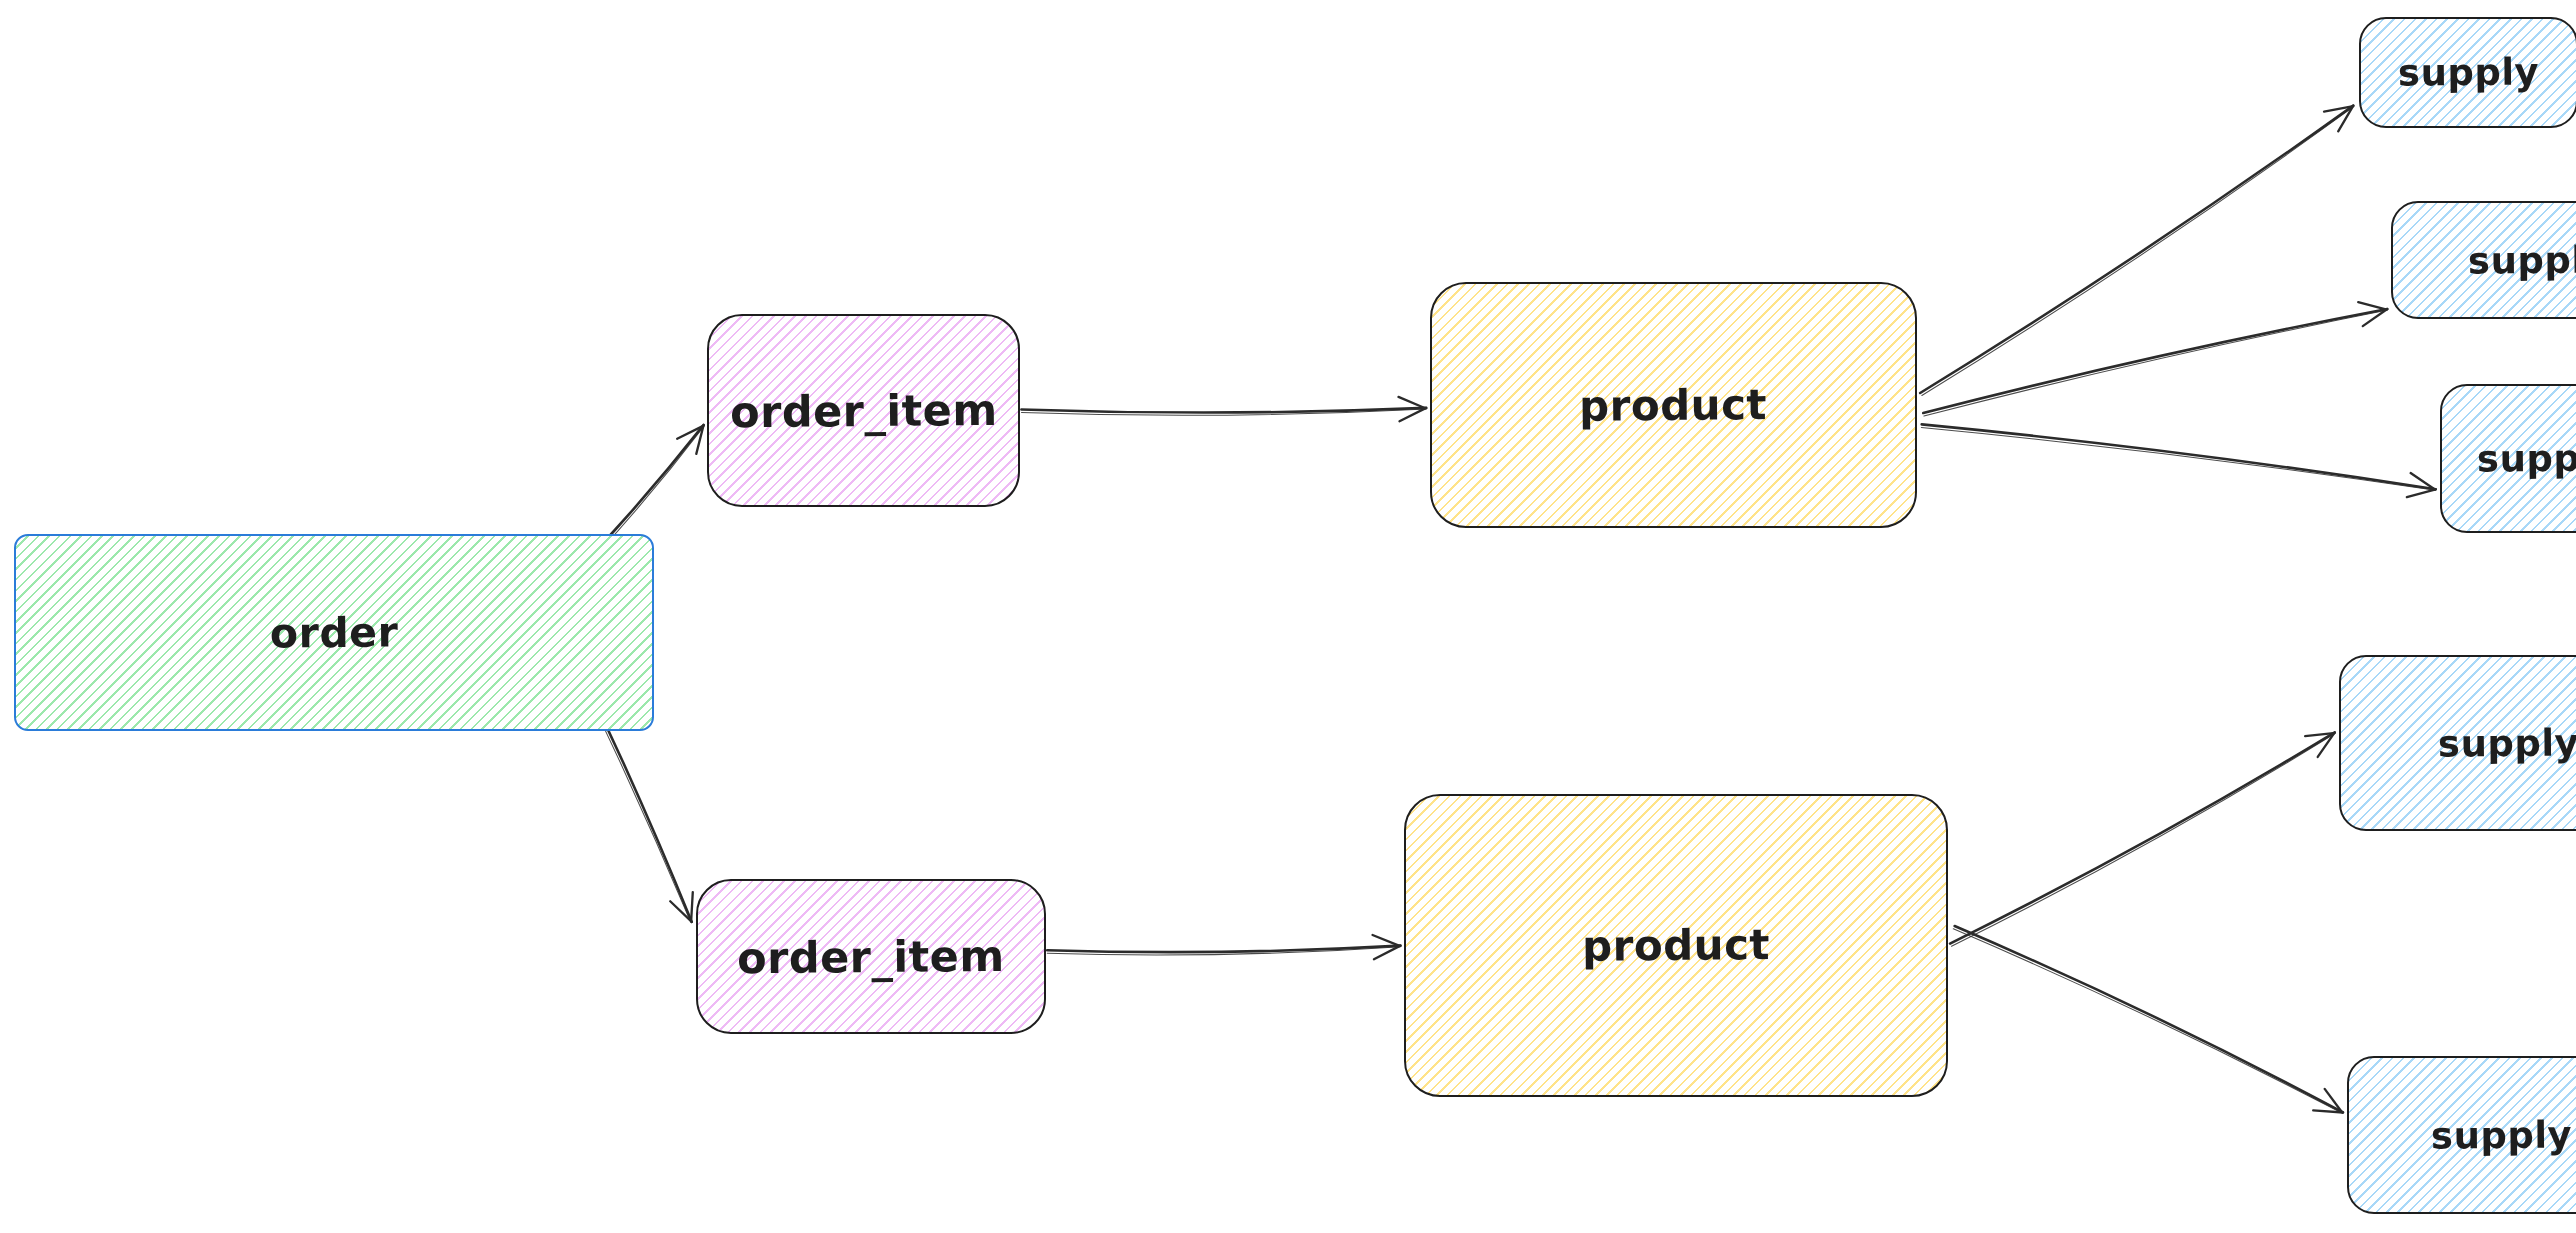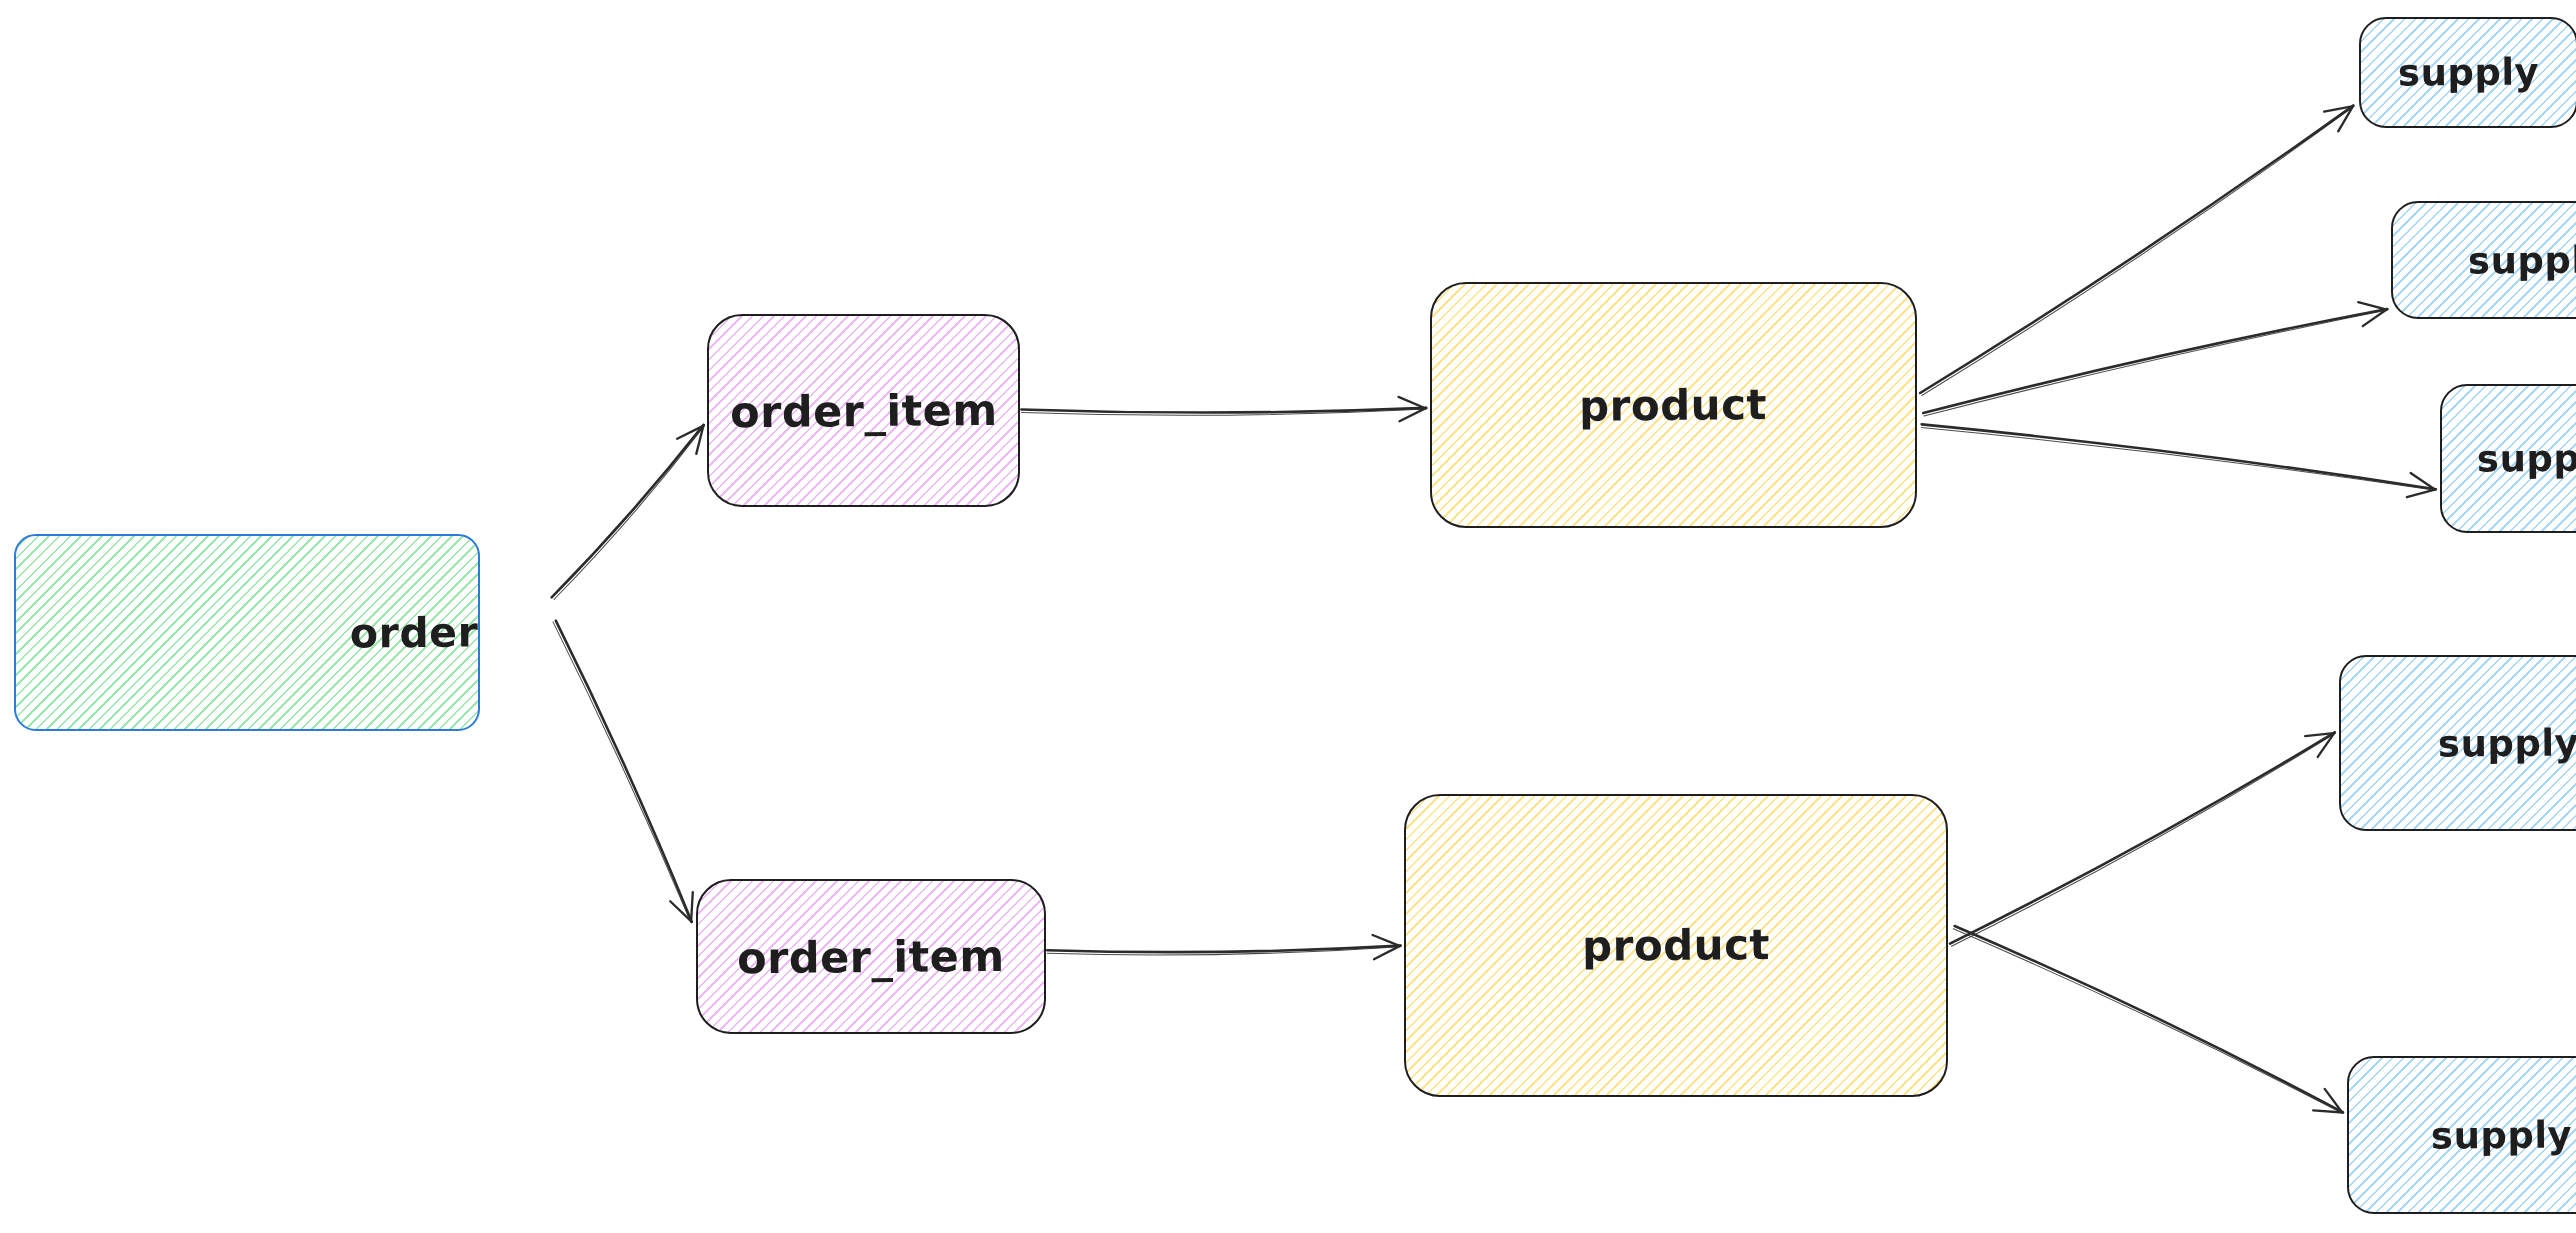--- a/index.html
+++ b/index.html
@@ -97,21 +97,21 @@
         <path class="edge-path" stroke="#2b2b2b" stroke-width="4.5" d="M 4532 1422 L 4498.9352894855965 1469.6521239673395"></path>
         <path class="edge-path" stroke="#2b2b2b" stroke-width="4.5" d="M 4529.433361733957 1423.5531799674482 L 4474.446708620154 1429.1846121222022"></path>
       </g>
       <g>
         <path class="edge-path" stroke="#2b2b2b" stroke-width="5" d="M 3794 1798 Q 4178.790558464534 1962.773256678844 4548 2160"></path>
         <path class="edge-path" stroke="#2b2b2b" stroke-width="2" opacity="0.85" d="M 3791.403147178489 1803.4089144403854 Q 4176.193705643022 1968.1821711192295 4547.134382392829 2161.8029714801282"></path>
         <path class="edge-path" stroke="#2b2b2b" stroke-width="4.5" d="M 4548 2160 L 4490.144574035987 2155.907361911602"></path>
         <path class="edge-path" stroke="#2b2b2b" stroke-width="4.5" d="M 4545.353879295328 2158.5864777269867 L 4512.431208690864 2114.1866713192862"></path>
       </g>
     </svg>
-<div class="node" style="left: 14px; top: 534px; width: 466px; height: 197px; border: 2.6px solid rgb(43, 124, 217); border-radius: 22px; background-image: repeating-linear-gradient(135deg, rgb(156, 232, 172) 0px, rgb(156, 232, 172) 1.8px, transparent 1.8px, transparent 7.5px); justify-content: flex-end;">
+<div class="node" style="left: 14px; top: 534px; width: 640px; height: 197px; border: 2.6px solid rgb(43, 124, 217); border-radius: 14px; background-image: repeating-linear-gradient(135deg, rgb(156, 232, 172) 0px, rgb(156, 232, 172) 1.8px, transparent 1.8px, transparent 7.5px);">
       <span class="label" style="font-size: 41px;">order</span>
     </div>
     <div class="node" style="left: 707px; top: 314px; width: 313px; height: 193px; border: 2.6px solid rgb(30, 30, 30); border-radius: 35px; background-image: repeating-linear-gradient(135deg, rgb(238, 186, 245) 0px, rgb(238, 186, 245) 1.8px, transparent 1.8px, transparent 7.5px);">
       <span class="label" style="font-size: 43px;">order_item</span>
     </div>
     <div class="node" style="left: 696px; top: 879px; width: 350px; height: 155px; border: 2.6px solid rgb(30, 30, 30); border-radius: 35px; background-image: repeating-linear-gradient(135deg, rgb(238, 186, 245) 0px, rgb(238, 186, 245) 1.8px, transparent 1.8px, transparent 7.5px);">
       <span class="label" style="font-size: 43px;">order_item</span>
     </div>
     <div class="node" style="left: 1430px; top: 282px; width: 487px; height: 246px; border: 2.6px solid rgb(30, 30, 30); border-radius: 36px; background-image: repeating-linear-gradient(135deg, rgb(255, 227, 138) 0px, rgb(255, 227, 138) 1.8px, transparent 1.8px, transparent 7.5px);">
       <span class="label" style="font-size: 42px;">product</span>

